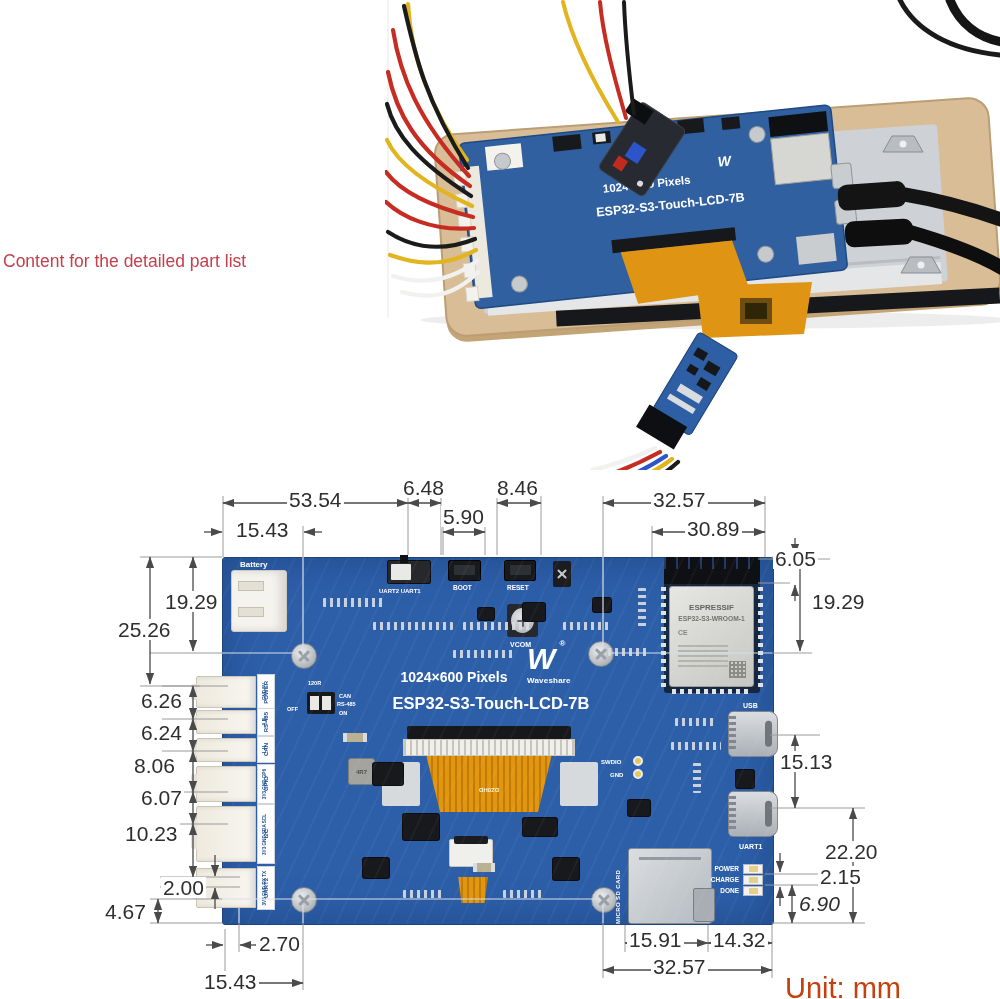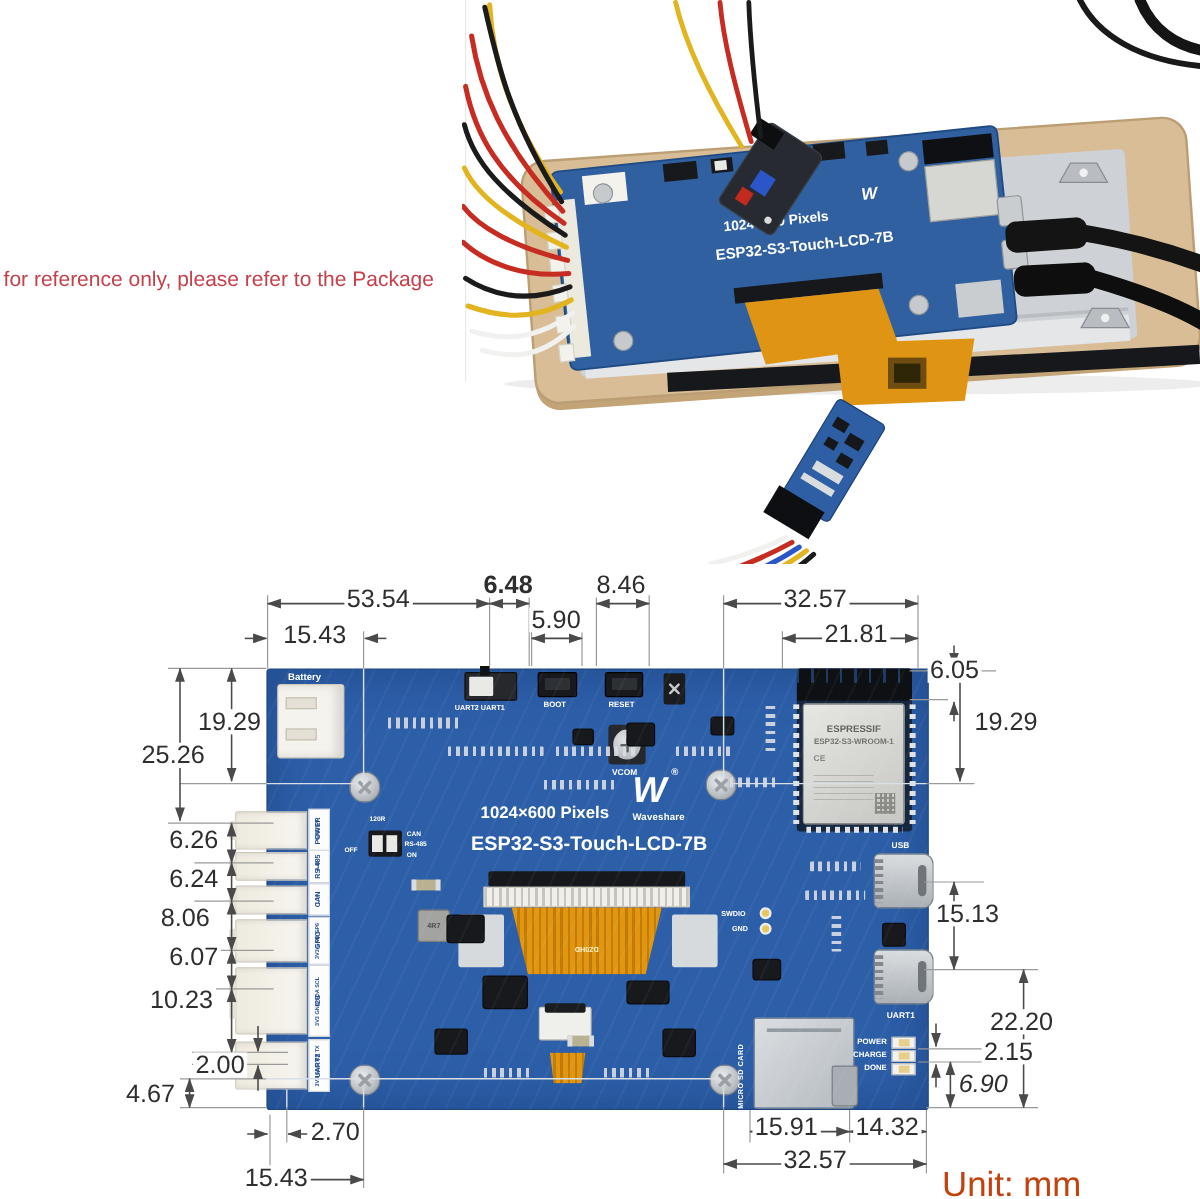--- a/index.html
+++ b/index.html
@@ -111,21 +111,21 @@
   .padcol{background:repeating-linear-gradient(180deg,#d9dde2 0 3px,transparent 3px 7px);opacity:.9;border-radius:1px;}
   .ind{background:#a3a39f;border:1px solid #7e7e7a;border-radius:3px;color:#4e4e4a;
        font-size:6px;font-weight:700;display:flex;align-items:center;justify-content:center;}
   .ind span{position:static;}
 </style>
 </head>
 <body>
 
 <div id="stage">
 
-  <p class="note" style="top:222px;">for reference only, please refer to the Package</p>
+  <p class="note" style="top:251px;">Content for the detailed part list</p>
 
   <div class="photo">
     <svg viewBox="385 0 615 470" width="615" height="470">
       <line x1="388" y1="0" x2="388" y2="318" stroke="#e8e8e8"></line>
       <ellipse cx="715" cy="320" rx="295" ry="9" fill="rgba(0,0,0,0.07)"></ellipse>
 
       <g>
         <rect x="440" y="122" width="555" height="202" rx="20" fill="#c3a476" transform="rotate(-4 717 217)"></rect>
         <rect x="440" y="116" width="555" height="202" rx="20" fill="#d8bd96" stroke="#bb9e74" stroke-width="2" transform="rotate(-4 717 217)"></rect>
         <rect x="893" y="198" width="40" height="48" rx="5" fill="#121318" transform="rotate(-4 717 217)"></rect>
@@ -471,25 +471,25 @@
     <div class="ic" style="left:405px;top:242px;width:22px;height:16px;"></div>
     <div class="ic" style="left:300px;top:45px;width:22px;height:18px;"></div>
     <div class="ic" style="left:255px;top:50px;width:16px;height:12px;"></div>
     <div class="ic" style="left:370px;top:40px;width:18px;height:14px;"></div>
     <div class="res" style="left:120px;top:175px;width:24px;height:9px;"></div>
     <div class="res" style="left:250px;top:305px;width:22px;height:9px;"></div>
   </div>
 
   <span class="dim" style="left:287px;top:489px;">53.54</span>
   <span class="dim" style="left:234px;top:519px;">15.43</span>
-  <span class="dim" style="left:401px;top:477px;font-weight:bold;">6.48</span>
+  <span class="dim" style="left:401px;top:477px;">6.48</span>
   <span class="dim" style="left:441px;top:506px;">5.90</span>
   <span class="dim" style="left:495px;top:477px;">8.46</span>
   <span class="dim" style="left:651px;top:489px;">32.57</span>
-  <span class="dim" style="left:685px;top:518px;">21.81</span>
+  <span class="dim" style="left:685px;top:518px;">30.89</span>
   <span class="dim" style="left:773px;top:548px;">6.05</span>
   <span class="dim" style="left:810px;top:591px;">19.29</span>
   <span class="dim" style="left:163px;top:591px;">19.29</span>
   <span class="dim" style="left:116px;top:619px;">25.26</span>
   <span class="dim" style="left:139px;top:690px;">6.26</span>
   <span class="dim" style="left:139px;top:722px;">6.24</span>
   <span class="dim" style="left:132px;top:755px;">8.06</span>
   <span class="dim" style="left:139px;top:787px;">6.07</span>
   <span class="dim" style="left:123px;top:823px;">10.23</span>
   <span class="dim" style="left:161px;top:877px;">2.00</span>

